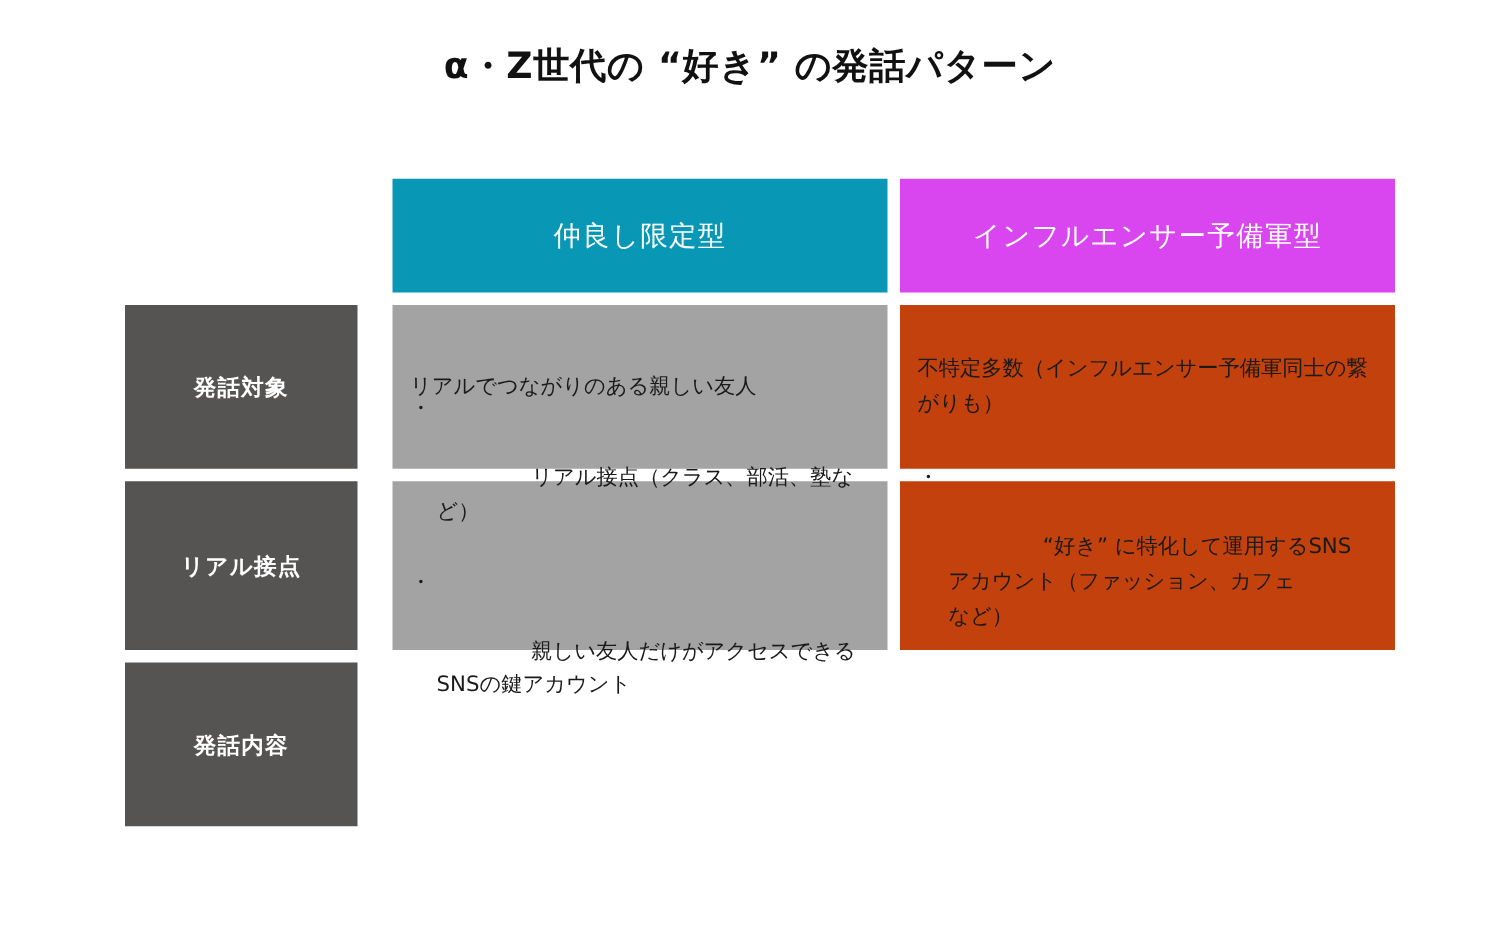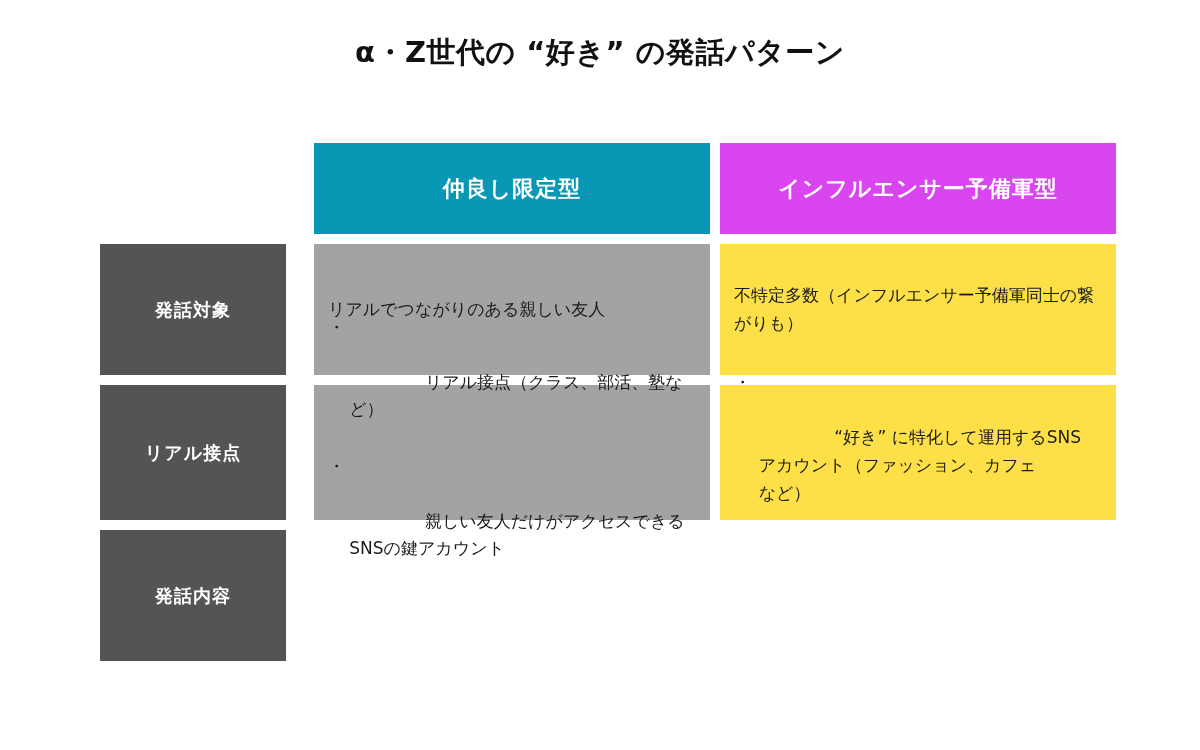--- a/index.html
+++ b/index.html
@@ -69,21 +69,21 @@
   
   .hrow { height: 91px; }
   .hrow .cell-label { background: transparent; }
   .hdr {
     height: 91px;
     display: flex;
     align-items: center;
     justify-content: center;
     color: #ffffff;
     font-size: 22px;
-    font-weight: bold;
+    font-weight: normal;
     letter-spacing: 1px;
   }
   .hdr.teal   { background: #0898b5; }
   .hdr.orange { background: #d946ef; }
 
   
   .brow-1 { height: 131px; }
   .brow-2 { height: 135px; }
   .brow-3 { height: 131px; }
 
@@ -105,21 +105,21 @@
     box-sizing: border-box;
     display: flex;
     flex-direction: column;
     justify-content: center;
     padding: 10px 14px 10px 14px;
     font-size: 17px;
     line-height: 1.62;
     color: #1a1a1a;
   }
   .body-cell.teal-bg   { background: #a3a3a3; }
-  .body-cell.orange-bg { background: #fde047; }
+  .body-cell.orange-bg { background: #c2410c; }
 
   .txt { white-space: pre-wrap; }
 
   ul.bullets {
     margin: 0;
     padding: 0;
     list-style: none;
   }
   ul.bullets li {
     position: relative;

